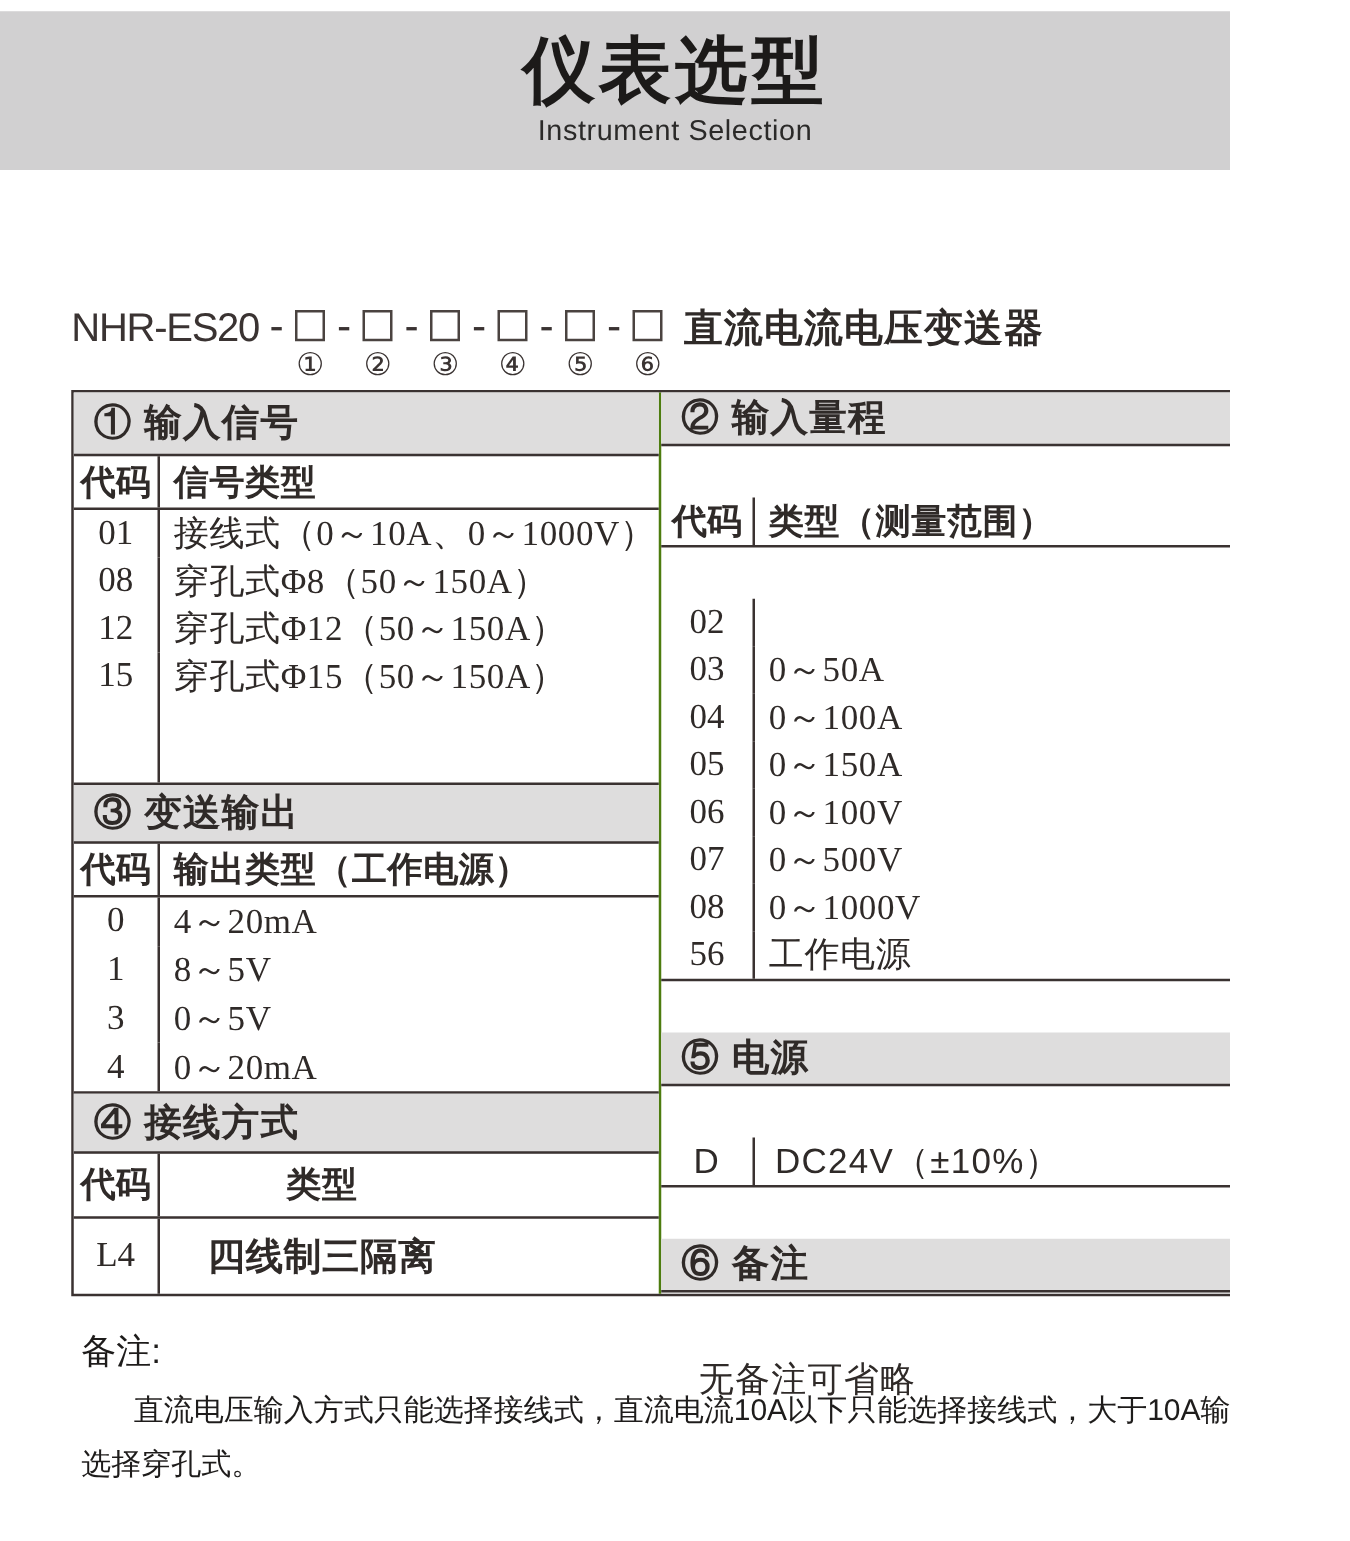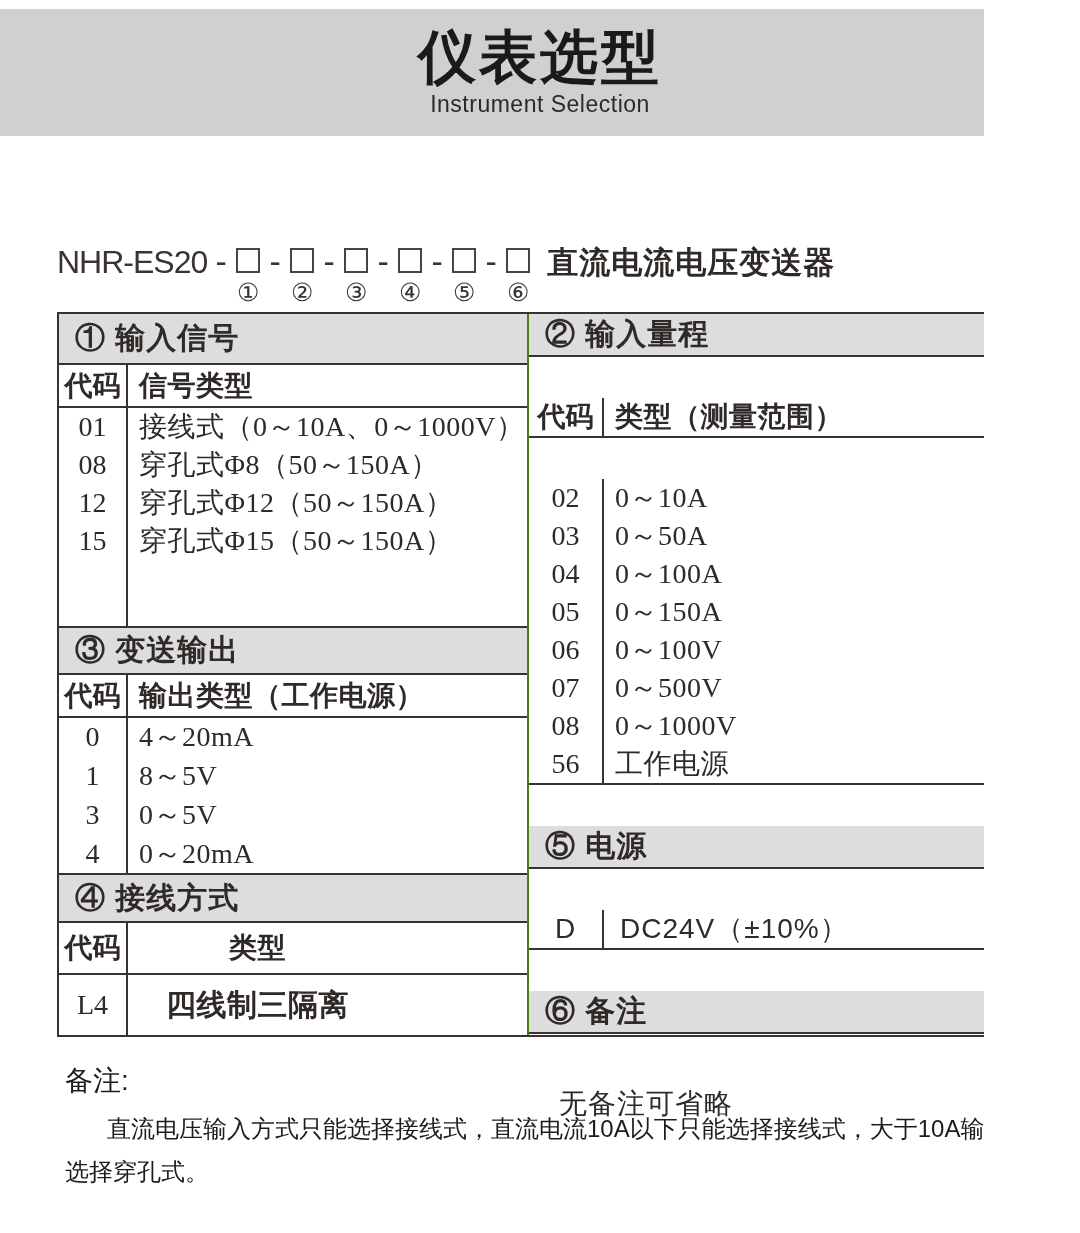--- a/index.html
+++ b/index.html
@@ -183,21 +183,20 @@
     <div class="half half-right">
 
       <div class="sec-head h51">② 输入量程</div>
       <div class="colhead h43">
         <div class="tcode">代码</div>
         <div class="tlabel">类型（测量范围）</div>
       </div>
       <div class="tbody h357">
         <div class="trow r38">
           <div class="tcode">02</div>
-          <div class="tlabel">0～10A</div>
         </div>
         <div class="trow r38">
           <div class="tcode">03</div>
           <div class="tlabel">0～50A</div>
         </div>
         <div class="trow r38">
           <div class="tcode">04</div>
           <div class="tlabel">0～100A</div>
         </div>
         <div class="trow r38">

